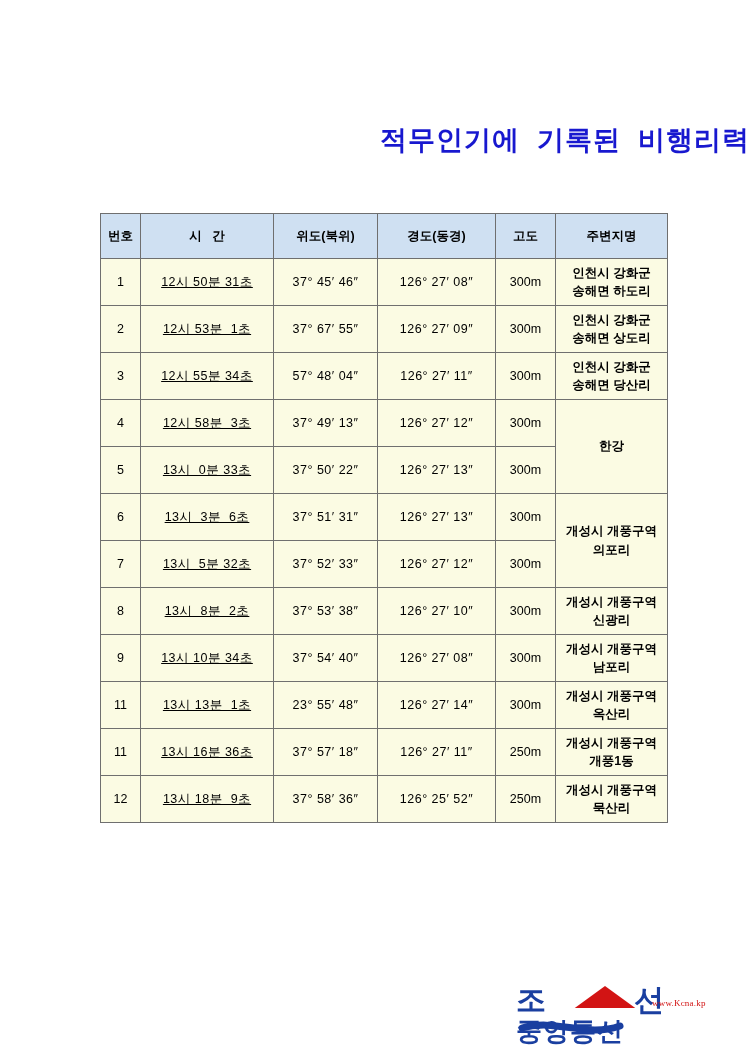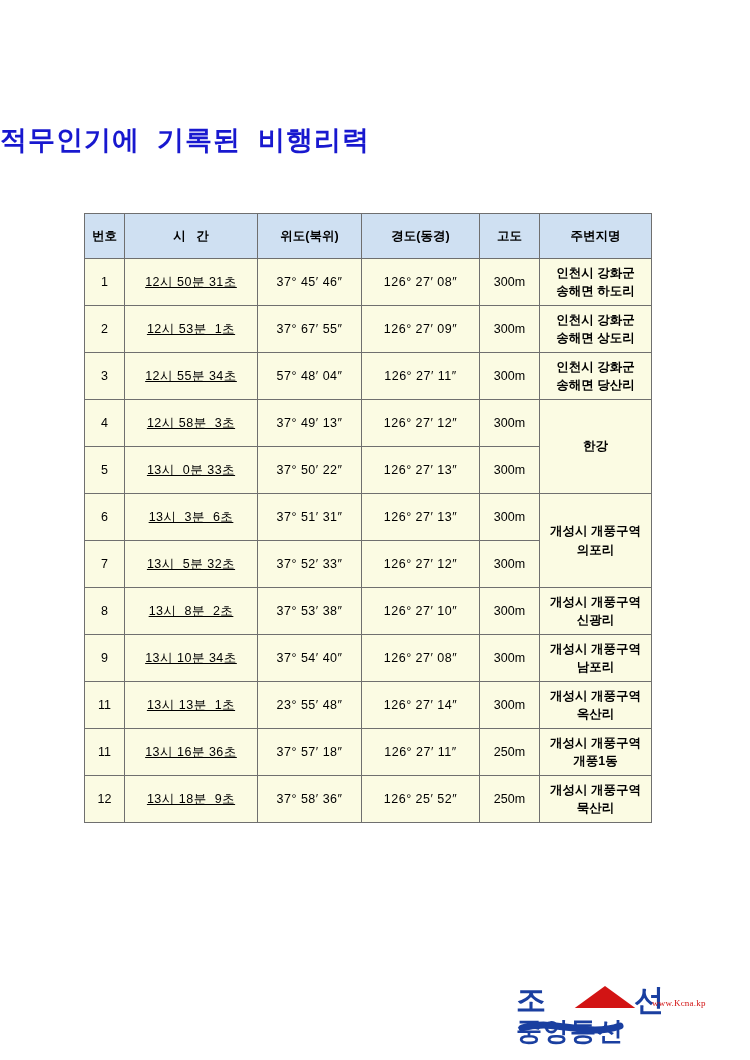--- a/index.html
+++ b/index.html
@@ -20,32 +20,32 @@
     height: 1060px;
     position: relative;
     box-sizing: border-box;
   }
 
   .doc-title {
     position: absolute;
     top: 122px;
     left: 0;
     width: 750px;
-    text-align: left;
+    text-align: right;
     font-size: 27px;
     font-weight: bold;
     color: #1818cf;
     letter-spacing: 1px;
     white-space: pre;
   }
 
   .table-wrap {
     position: absolute;
     top: 213px;
-    left: 84px;
+    left: 100px;
     width: 615px;
   }
 
   table.flight-log {
     border-collapse: collapse;
     width: 567px;
     table-layout: fixed;
   }
 
   table.flight-log th,

